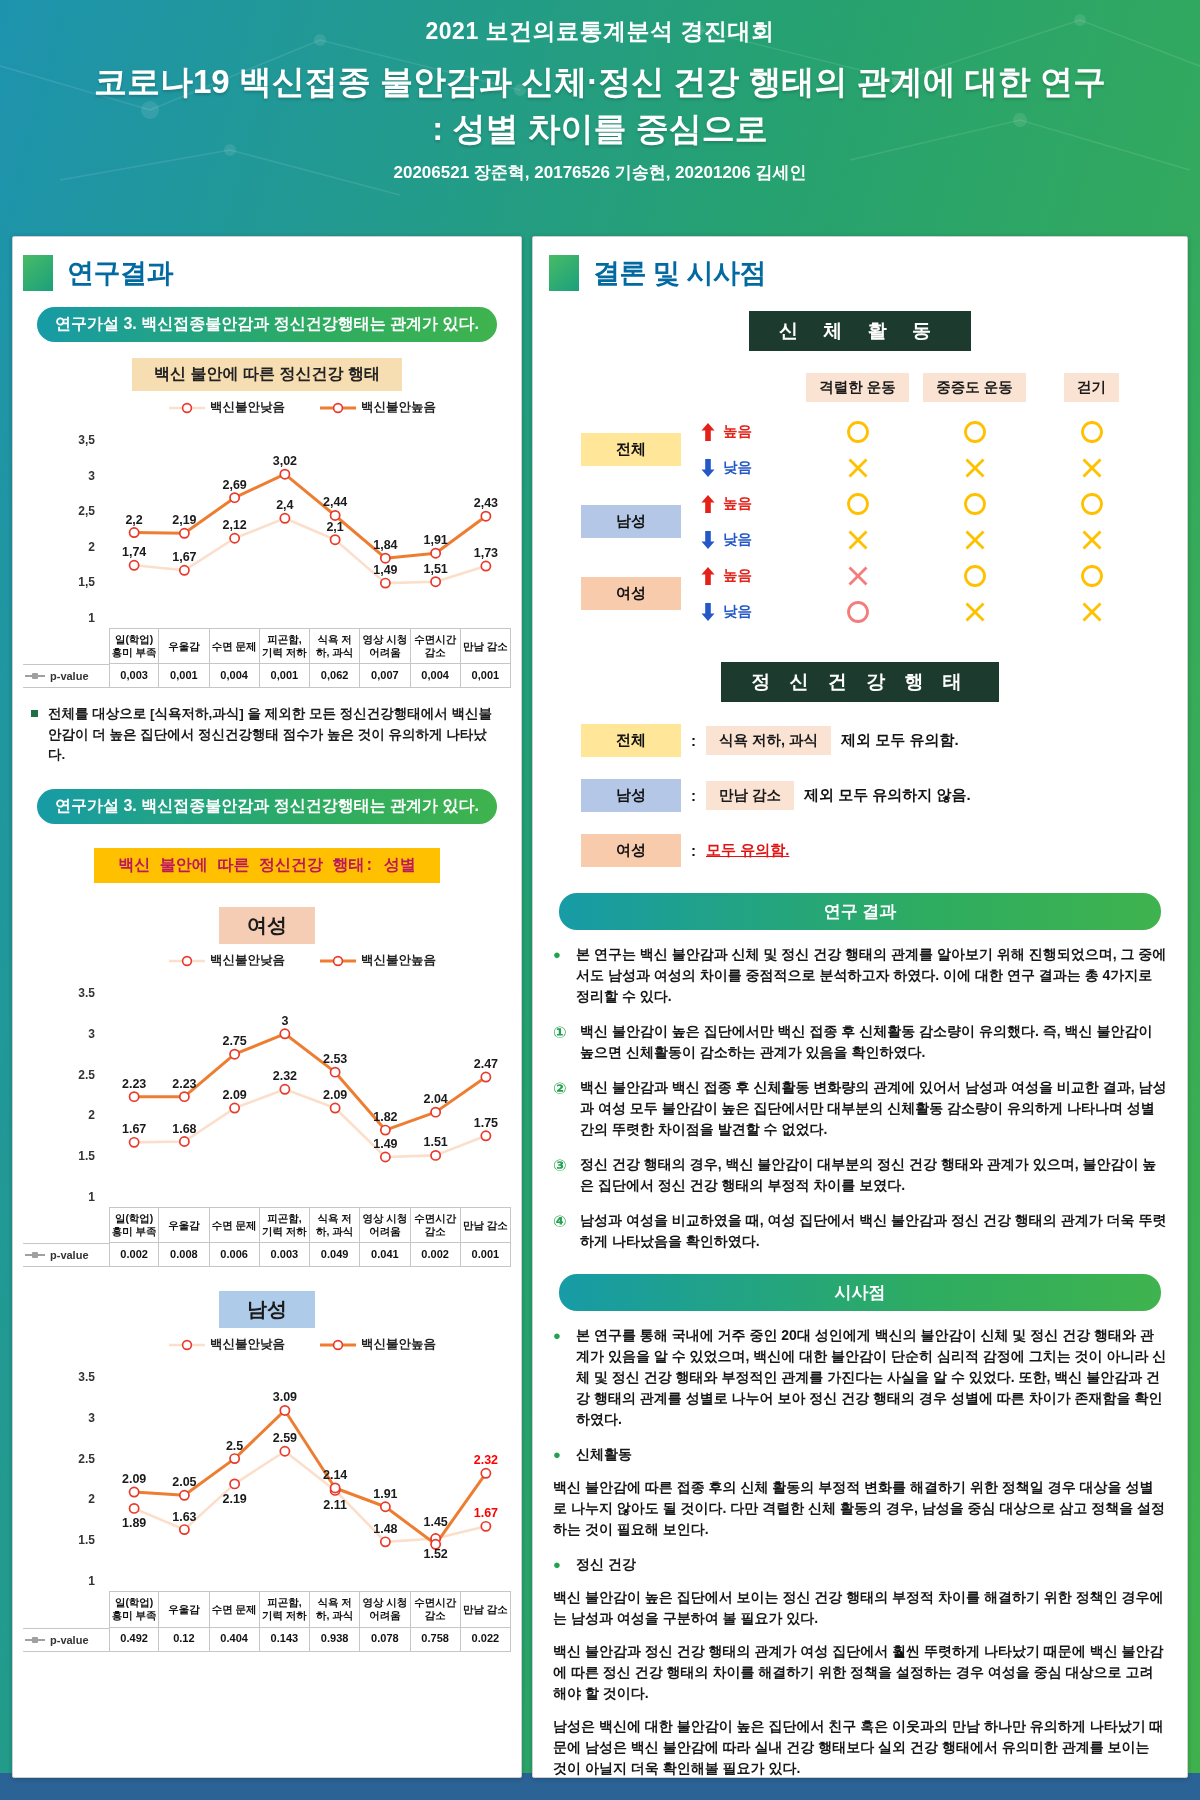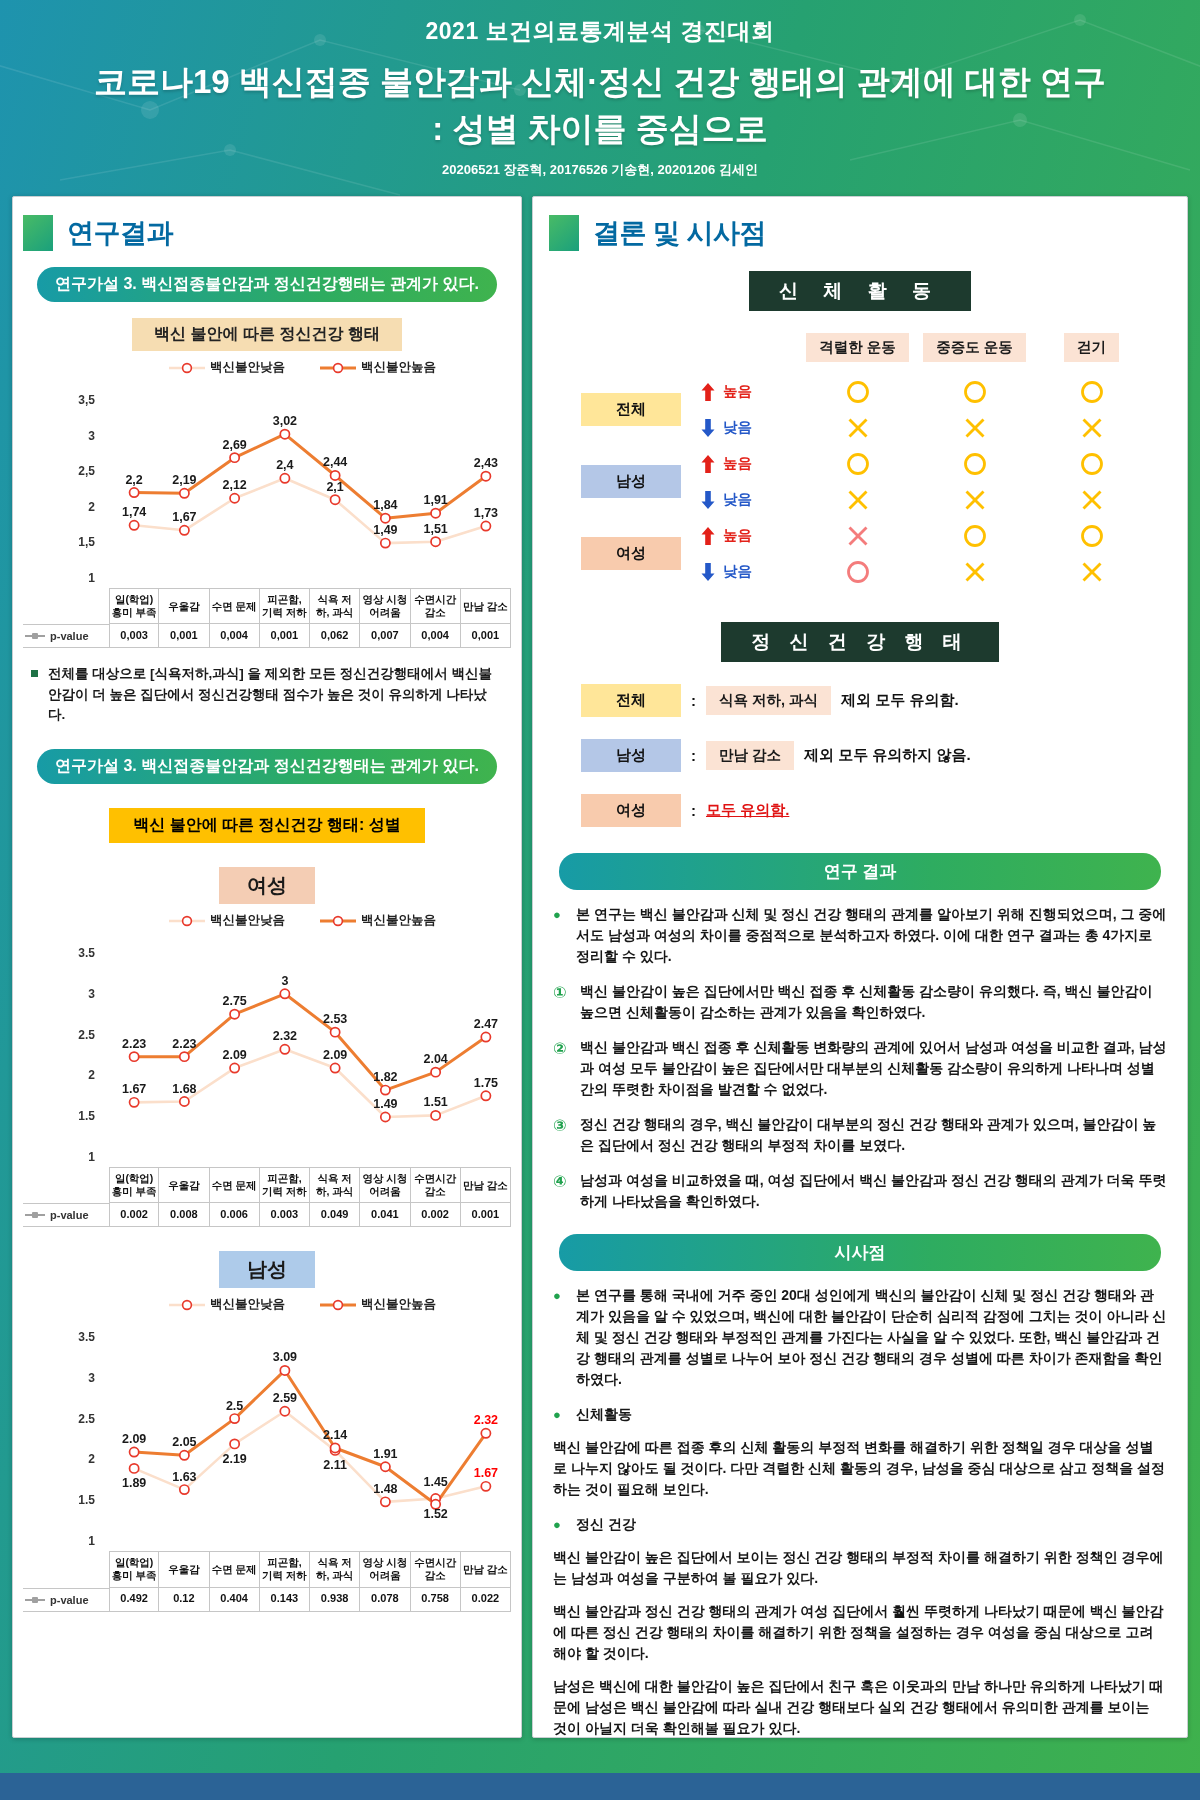--- a/index.html
+++ b/index.html
@@ -2,39 +2,39 @@
 <html><head>
 <meta charset="utf-8">
 <style>
   * { box-sizing: border-box; }
   html,body { margin:0; padding:0; }
   body {
     width:1200px; height:1800px; position:relative; overflow:hidden;
     font-family:"Liberation Sans","DejaVu Sans",sans-serif;
     background:linear-gradient(105deg,#1E93AE 0%,#26A171 48%,#3FB14C 100%);
   }
-  .hdr { position:relative; text-align:center; color:#fff; padding-top:16px; height:196px; z-index:1; }
+  .hdr { position:relative; text-align:center; color:#fff; padding-top:16px; height:236px; z-index:1; }
   .hdr-contest { font-size:23px; font-weight:800; letter-spacing:.5px; }
   .hdr-title { font-size:33px; font-weight:800; line-height:1.42; margin-top:12px; text-shadow:0 2px 3px rgba(0,0,0,.18); }
-  .hdr-authors { font-size:13px; font-weight:700; margin-top:8px; }
+  .hdr-authors { font-size:17px; font-weight:700; margin-top:8px; }
   .net { position:absolute; top:0; left:0; z-index:0; }
 
   .main { display:flex; gap:10px; padding:0 12px; position:relative; z-index:1; }
   .panel { background:#fff; border:1px solid #c9cfd2; border-radius:2px; box-shadow:0 1px 5px rgba(0,0,0,.22); height:1542px; overflow:hidden; }
   .panel-left { width:510px; padding:10px 10px; }
   .panel-right { width:656px; padding:10px 16px; }
 
   .sec-head { display:flex; align-items:center; gap:14px; margin-top:8px; }
   .sec-sq { width:30px; height:36px; background:linear-gradient(140deg,#49bb66,#1aa07c); flex:0 0 auto; }
   .sec-title { font-size:27px; font-weight:800; color:#0369a1; letter-spacing:-.5px; }
 
   .pill { margin:16px 14px 0; background:linear-gradient(90deg,#179BA6,#2EAC60 62%,#3FB34E); color:#fff;
           font-weight:700; font-size:16px; text-align:center; border-radius:20px; padding:7px 6px; }
   .box-tan { margin:16px auto 0; width:fit-content; background:#F6DDB2; color:#222; font-weight:800; font-size:16px; padding:6px 22px; }
-  .box-gold { margin:24px auto 0; width:fit-content; background:#FFC000; color:#000000; font-weight:800; font-size:16px; padding:7px 24px; }
+  .box-gold { margin:24px auto 0; width:fit-content; background:#FFC000; color:#be185d; font-weight:800; font-size:16px; padding:7px 24px;font-family:Liberation Mono, monospace; }
   .gender-box { margin:24px auto 0; width:fit-content; font-weight:800; font-size:20px; padding:5px 28px; color:#1a1a1a; }
 
   .note { display:flex; gap:10px; margin:16px 8px 0; font-size:13.5px; font-weight:700; color:#1a1a1a; line-height:1.5; }
   .note .bullet-sq { flex:0 0 auto; width:7px; height:7px; background:#1E7145; margin-top:6px; }
 
   
   .chart { width:488px; margin:8px auto 0; }
   .ch-legend { display:flex; justify-content:center; gap:34px; align-items:center; padding-left:70px; margin-bottom:2px; }
   .ch-legend .li { display:flex; align-items:center; gap:4px; font-size:12.5px; font-weight:700; color:#222; }
   .ch-table { display:grid; width:488px; font-weight:700; color:#111; }

